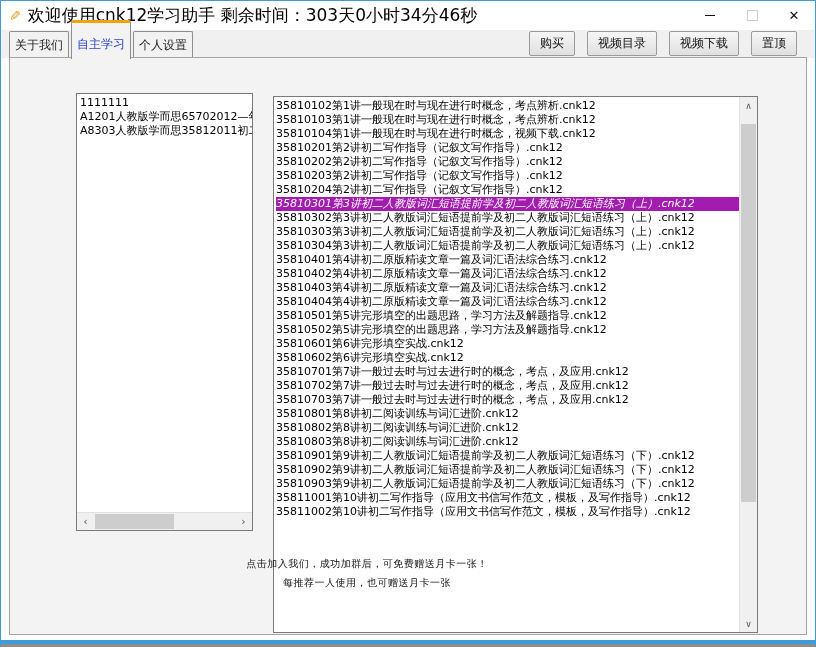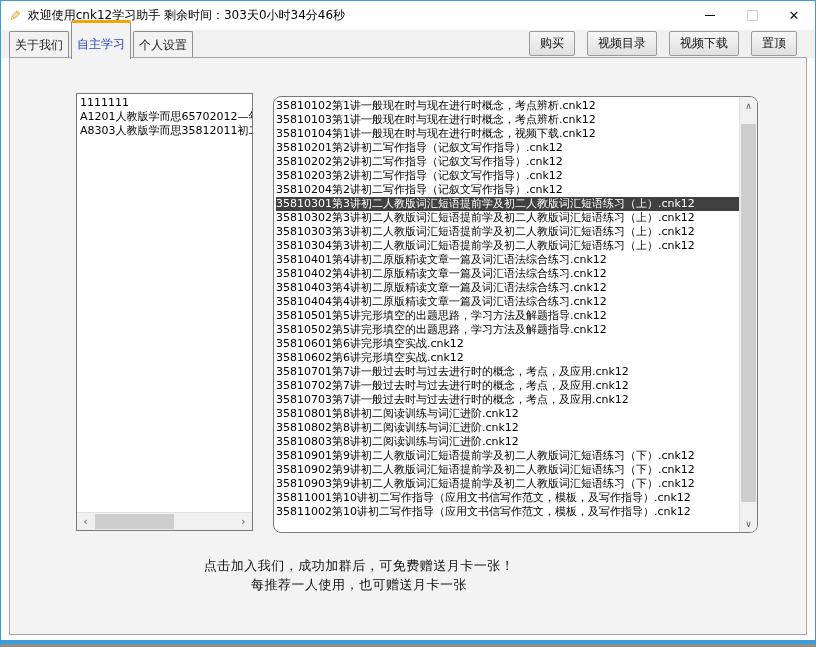--- a/index.html
+++ b/index.html
@@ -2,21 +2,21 @@
 <html lang="zh"><head>
 <meta charset="utf-8">
 <style>
   html,body{margin:0;padding:0;background:#d9d9d9;}
   .window{position:relative;width:816px;height:647px;background:#fdfdfd;
     border-left:1px solid #3f9bd8;border-right:1px solid #3f9bd8;border-top:1px solid #3f9bd8;
     box-sizing:border-box;font-family:"DejaVu Sans","Liberation Sans",sans-serif;overflow:hidden;}
   
   .titlebar{position:absolute;left:0;top:0;right:0;height:29px;background:#ffffff;display:flex;align-items:center;}
   .app-icon{margin-left:8px;font-size:14px;color:#dfa42e;transform:scaleX(-1);}
-  .title-text{margin-left:7px;font-size:12px;color:#000;}
+  .title-text{margin-left:7px;font-size:17px;color:#000;}
   .win-btns{position:absolute;right:0;top:0;height:29px;display:flex;}
   .win-btn{width:42px;height:29px;display:flex;align-items:center;justify-content:center;cursor:default;}
   .min-glyph{display:block;width:10px;border-top:1px solid #111;}
   .max-glyph{display:block;width:9px;height:9px;border:1px solid #cfcfcf;}
   .close-glyph{font-size:13px;color:#111;line-height:1;}
   
   .tabstrip{position:absolute;left:0;top:29px;right:0;height:28px;background:#f0f0f0;}
   .tabs{position:absolute;left:8px;bottom:0;display:flex;align-items:flex-end;}
   .tab{font-size:12px;color:#222;background:#f2f2f2;border:1px solid #8e8e8e;border-bottom:none;
     padding:5px 5px 4px 5px;margin-right:2px;border-radius:2px 2px 0 0;position:relative;}
@@ -25,37 +25,37 @@
   .toolbar{position:absolute;right:18px;top:1px;display:flex;gap:12px;}
   .tbtn{height:23px;font-size:12px;color:#111;padding:0 10px;display:flex;align-items:center;
     background:linear-gradient(#f6f6f6,#e0e0e0);border:1px solid #9a9a9a;border-radius:2px;}
   
   .panel{position:absolute;left:8px;top:56px;width:798px;height:578px;background:#f3f3f3;
     border:1px solid #a5a5a5;box-sizing:border-box;z-index:1;}
   
   .listbox{position:absolute;background:#fff;border:1px solid #7a7a7a;box-sizing:border-box;z-index:2;overflow:hidden;}
   .left-list{left:75px;top:92px;width:177px;height:438px;}
   .left-items{position:absolute;left:0;top:0;right:0;bottom:17px;padding:2px 0 0 3px;overflow:hidden;}
-  .right-list{left:272px;top:95px;width:485px;height:437px;border-radius:8px;}
+  .right-list{left:272px;top:95px;width:485px;height:537px;}
   .right-items{position:absolute;left:0;top:0;right:17px;bottom:0;padding:2px 0 0 2px;overflow:hidden;}
   .lrow{height:14px;line-height:14px;font-size:11px;color:#000;white-space:nowrap;overflow:hidden;}
-  .right-items .lrow.selected{background:#404040;color:#fff;}
+  .right-items .lrow.selected{background:#a21caf;color:#fff;font-style:italic;}
   
   .hscroll{position:absolute;left:0;right:0;bottom:0;height:17px;background:#f0f0f0;border-top:1px solid #e2e2e2;}
   .hscroll .arrow{position:absolute;top:0;width:17px;height:17px;display:flex;align-items:center;justify-content:center;
     font-size:11px;color:#555;}
   .hscroll .arrow.left{left:0;} .hscroll .arrow.right{right:0;}
   .hthumb{position:absolute;top:1px;height:15px;left:18px;width:79px;background:#cdcdcd;}
   .vscroll{position:absolute;top:0;right:0;bottom:0;width:17px;background:#f0f0f0;border-left:1px solid #e2e2e2;}
   .vscroll .arrow{position:absolute;left:0;width:17px;height:17px;display:flex;align-items:center;justify-content:center;
     font-size:9px;color:#555;}
   .vscroll .arrow.up{top:0;} .vscroll .arrow.down{bottom:0;}
   .vthumb{position:absolute;left:1px;width:15px;top:27px;height:378px;background:#cdcdcd;}
   
-  .footer-line{position:absolute;left:8px;width:700px;text-align:center;font-size:13px;color:#111;
+  .footer-line{position:absolute;left:16px;width:700px;text-align:center;font-size:10px;color:#111;
     letter-spacing:0.5px;z-index:2;}
   .footer-1{top:556px;} .footer-2{top:575px;}
   
   .bottom-blue{position:absolute;left:0;right:0;top:639px;height:4px;background:#3f9bd8;z-index:5;}
   .bottom-gray{position:absolute;left:0;right:0;top:643px;height:4px;background:#8e8e8e;z-index:5;}
 </style>
 </head>
 <body>
 
 <div class="window">

